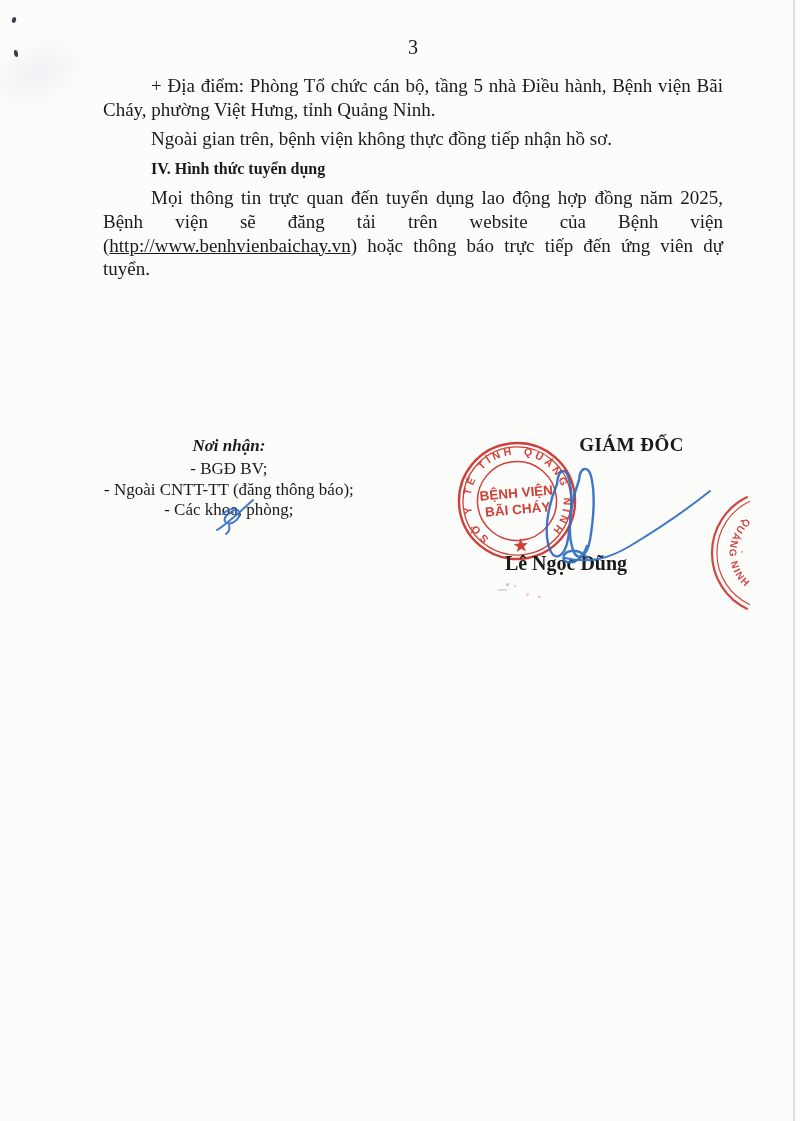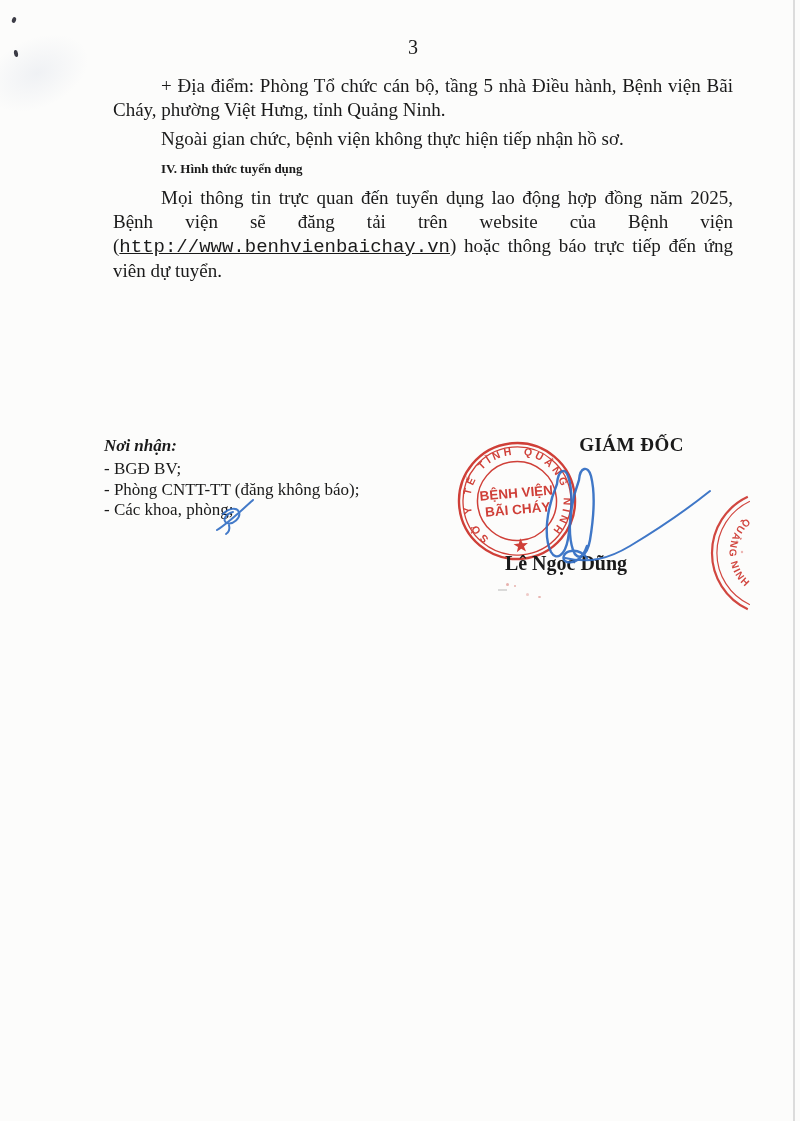--- a/index.html
+++ b/index.html
@@ -7,30 +7,30 @@
     position:relative; width:800px; height:1121px;
     background:#fcfcfb; overflow:hidden;
     font-family:"Liberation Serif", serif; color:#1a1a1a;
   }
   
   .page-number {
     position:absolute; top:36px; left:103px; width:620px;
     text-align:center; font-size:20px;
   }
   .text-block {
-    position:absolute; left:113px; top:74px; width:620px;
+    position:absolute; left:103px; top:74px; width:620px;
     font-size:19px; line-height:23.6px; text-align:justify;
   }
   .text-block p { margin:0 0 6px; text-indent:48px; }
-  .section-heading { font-weight:bold; text-align:left; margin:2px 0 7px; text-indent:48px; font-size:13px; }
-  .url { text-decoration:underline;font-family:Liberation Mono, monospace; }
+  .section-heading { font-weight:bold; text-align:left; margin:2px 0 7px; text-indent:48px; font-size:16px; }
+  .url { text-decoration:underline; }
   
   .recipients {
     position:absolute; left:104px; top:436px;
-    font-size:17px; line-height:20.8px;
+    font-size:17px; line-height:20.8px;text-align:center;
   }
   .recipients-title { font-weight:bold; font-style:italic; margin-bottom:2px; }
   .director-title {
     position:absolute; left:448px; top:434px; width:236px;
     text-align:right; font-weight:bold; font-size:19px; letter-spacing:.5px; z-index:4;
   }
   .signer-name {
     position:absolute; left:448px; top:552px; width:236px;
     text-align:center; font-weight:bold; font-size:20px; z-index:5;
   }
@@ -71,29 +71,29 @@
   <div class="red-speck rs1"></div>
   <div class="red-speck rs2"></div>
   <div class="red-speck rs3"></div>
   <div class="red-speck rs4"></div>
   <div class="gray-dash"></div>
 
   <div class="page-number">3</div>
 
   <div class="text-block">
     <p>+ Địa điểm: Phòng Tổ chức cán bộ, tầng 5 nhà Điều hành, Bệnh viện Bãi Cháy, phường Việt Hưng, tỉnh Quảng Ninh.</p>
-    <p>Ngoài gian chức, bệnh viện không thực hiện tiếp nhận hồ sơ.</p>
+    <p>Ngoài gian trên, bệnh viện không thực đồng tiếp nhận hồ sơ.</p>
     <p class="section-heading">IV. Hình thức tuyển dụng</p>
     <p><span>Mọi thông tin trực quan đến tuyển dụng lao động hợp đồng năm 2025, Bệnh viện sẽ đăng tải trên website của Bệnh viện (</span><span class="url">http://www.benhvienbaichay.vn</span><span>) hoặc thông báo trực tiếp đến ứng viên dự tuyển.</span></p>
   </div>
 
   <div class="recipients">
     <div class="recipients-title">Nơi nhận:</div>
     <div>- BGĐ BV;</div>
-    <div>- Phòng CNTT-TT (đăng không báo);</div>
+    <div>- Ngoài CNTT-TT (đăng thông báo);</div>
     <div>- Các khoa, phòng;</div>
   </div>
 
   <div class="director-title">GIÁM ĐỐC</div>
   <div class="signer-name">Lê Ngọc Dũng</div>
 
   <svg class="stamp-svg" width="136" height="136" viewBox="0 0 136 136">
     <g transform="rotate(-5 68 68)" fill="none" stroke="#cd342c">
       <circle cx="68" cy="68" r="58" stroke-width="2.4"></circle>
       <circle cx="68" cy="68" r="54" stroke-width="1.3"></circle>

